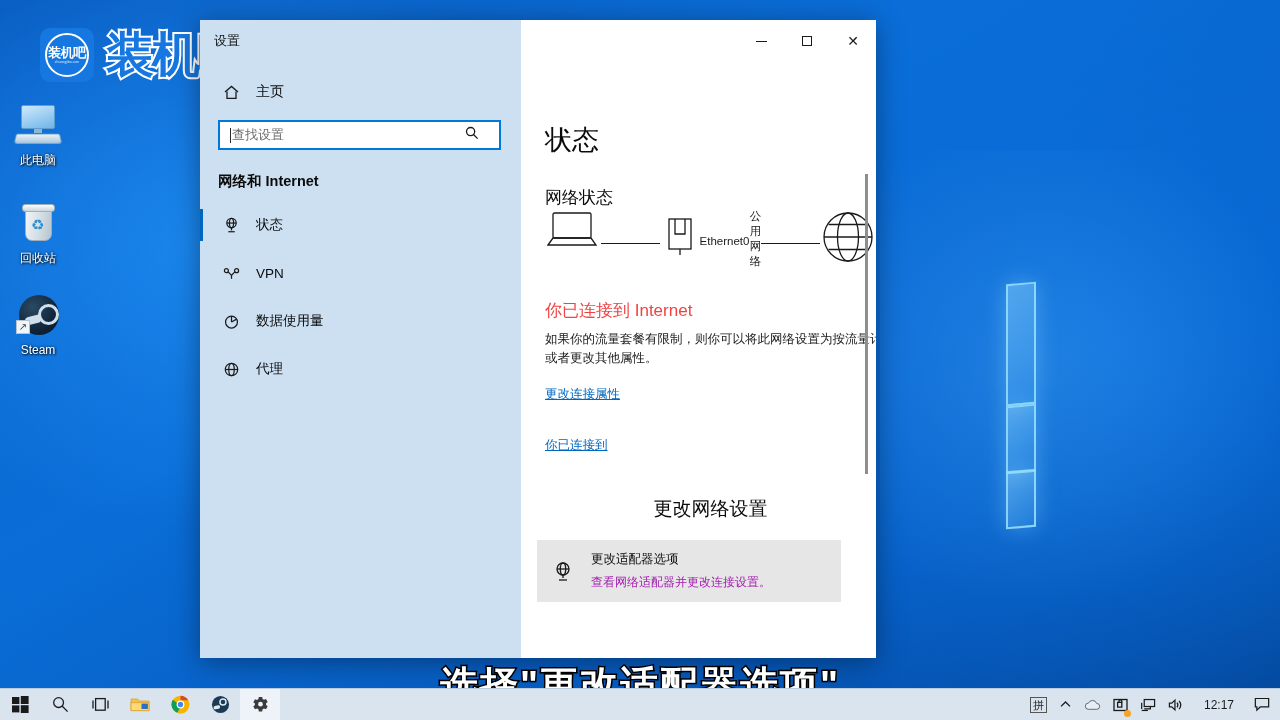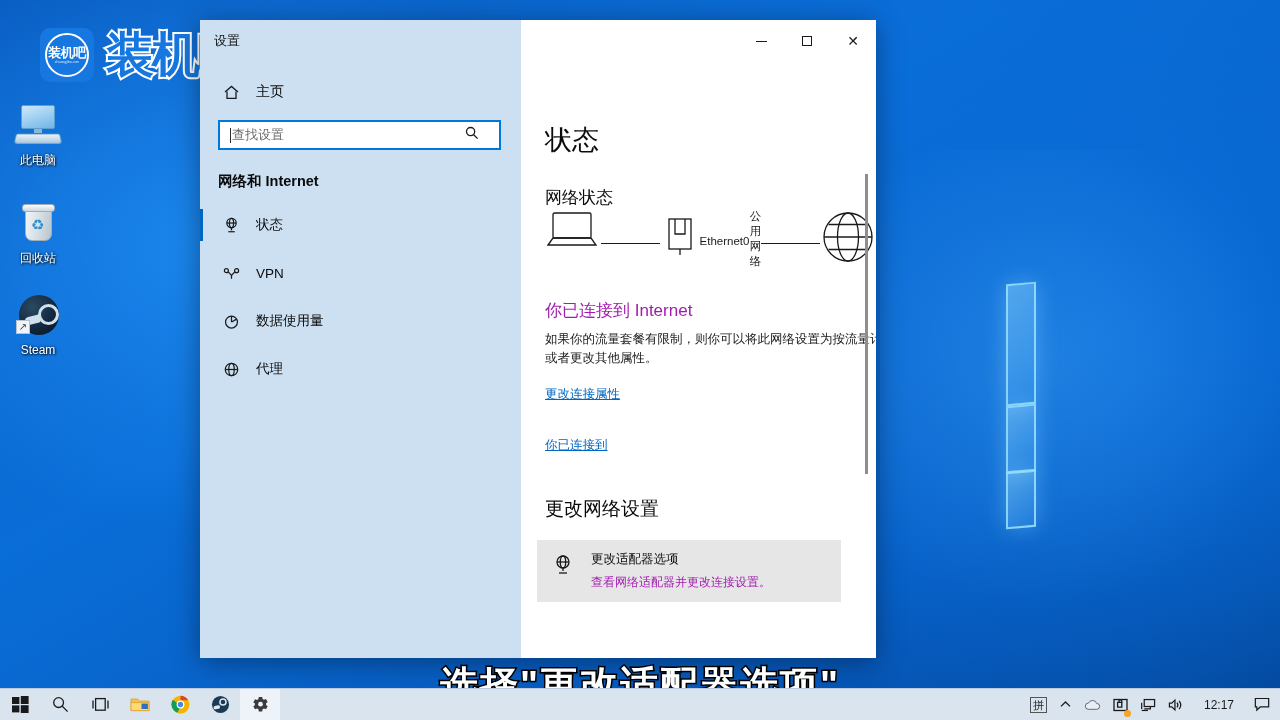--- a/index.html
+++ b/index.html
@@ -168,29 +168,29 @@
     flex: 1; background: #fff; position: relative; overflow: hidden; padding: 0 0 0 24px;
   }
   #page-title { font-size: 27px; color: #0b0b0b; margin-top: 60px; margin-bottom: 28px; font-weight: 400; }
   .sec-title { font-size: 17px; color: #0b0b0b; font-weight: 400; }
 
   #net-diagram { display: flex; align-items: flex-start; margin-bottom: 30px; padding-left: 0px; }
   .nd-node { display: flex; flex-direction: row; align-items: center; }
   .nd-line { width: 78px; height: 1px; background: #1a1a1a; margin-top: 34px; }
   .nd-caption { font-size: 11.5px; color: #1a1a1a; line-height: 15px; text-align: center; margin-top: 4px; }
 
-  #status-head { font-size: 17px; color: #a21caf; margin-bottom: 8px; }
+  #status-head { font-size: 17px; color: #ef4444; margin-bottom: 8px; }
   #status-desc { font-size: 12.5px; color: #1a1a1a; line-height: 19px; width: 412px; margin-bottom: 16px; }
   .link { font-size: 12.5px; color: #0067c0; text-decoration: underline; display: inline-block; }
   #link1-row { margin-bottom: 32px; }
   #link2-row { margin-bottom: 42px; }
 
-  #change-head { font-size: 19px; color: #0b0b0b; margin-bottom: 18px; }
+  #change-head { font-size: 19px; color: #0b0b0b; margin-bottom: 18px; text-align: center; }
   .opt-row {
-    display: flex; align-items: flex-start; gap: 16px; width: 304px;
+    display: flex; align-items: center; gap: 16px; width: 304px;
     padding: 11px 10px 11px 14px; margin-left: -8px; position: relative;
   }
   .opt-row.hover { background: #e6e6e6; }
   .opt-ico { width: 24px; height: 24px; flex: 0 0 24px; display: flex; align-items: center; justify-content: center; margin-top: 2px; }
   .opt-title { font-size: 12.5px; color: #0b0b0b; line-height: 17px; }
   .opt-sub { font-size: 12px; color: #a21caf; line-height: 17px; margin-top: 6px; }
 
   #scrollbar-track {
     position: absolute; right: 3px; top: 0; width: 12px; height: 100%;
   }

